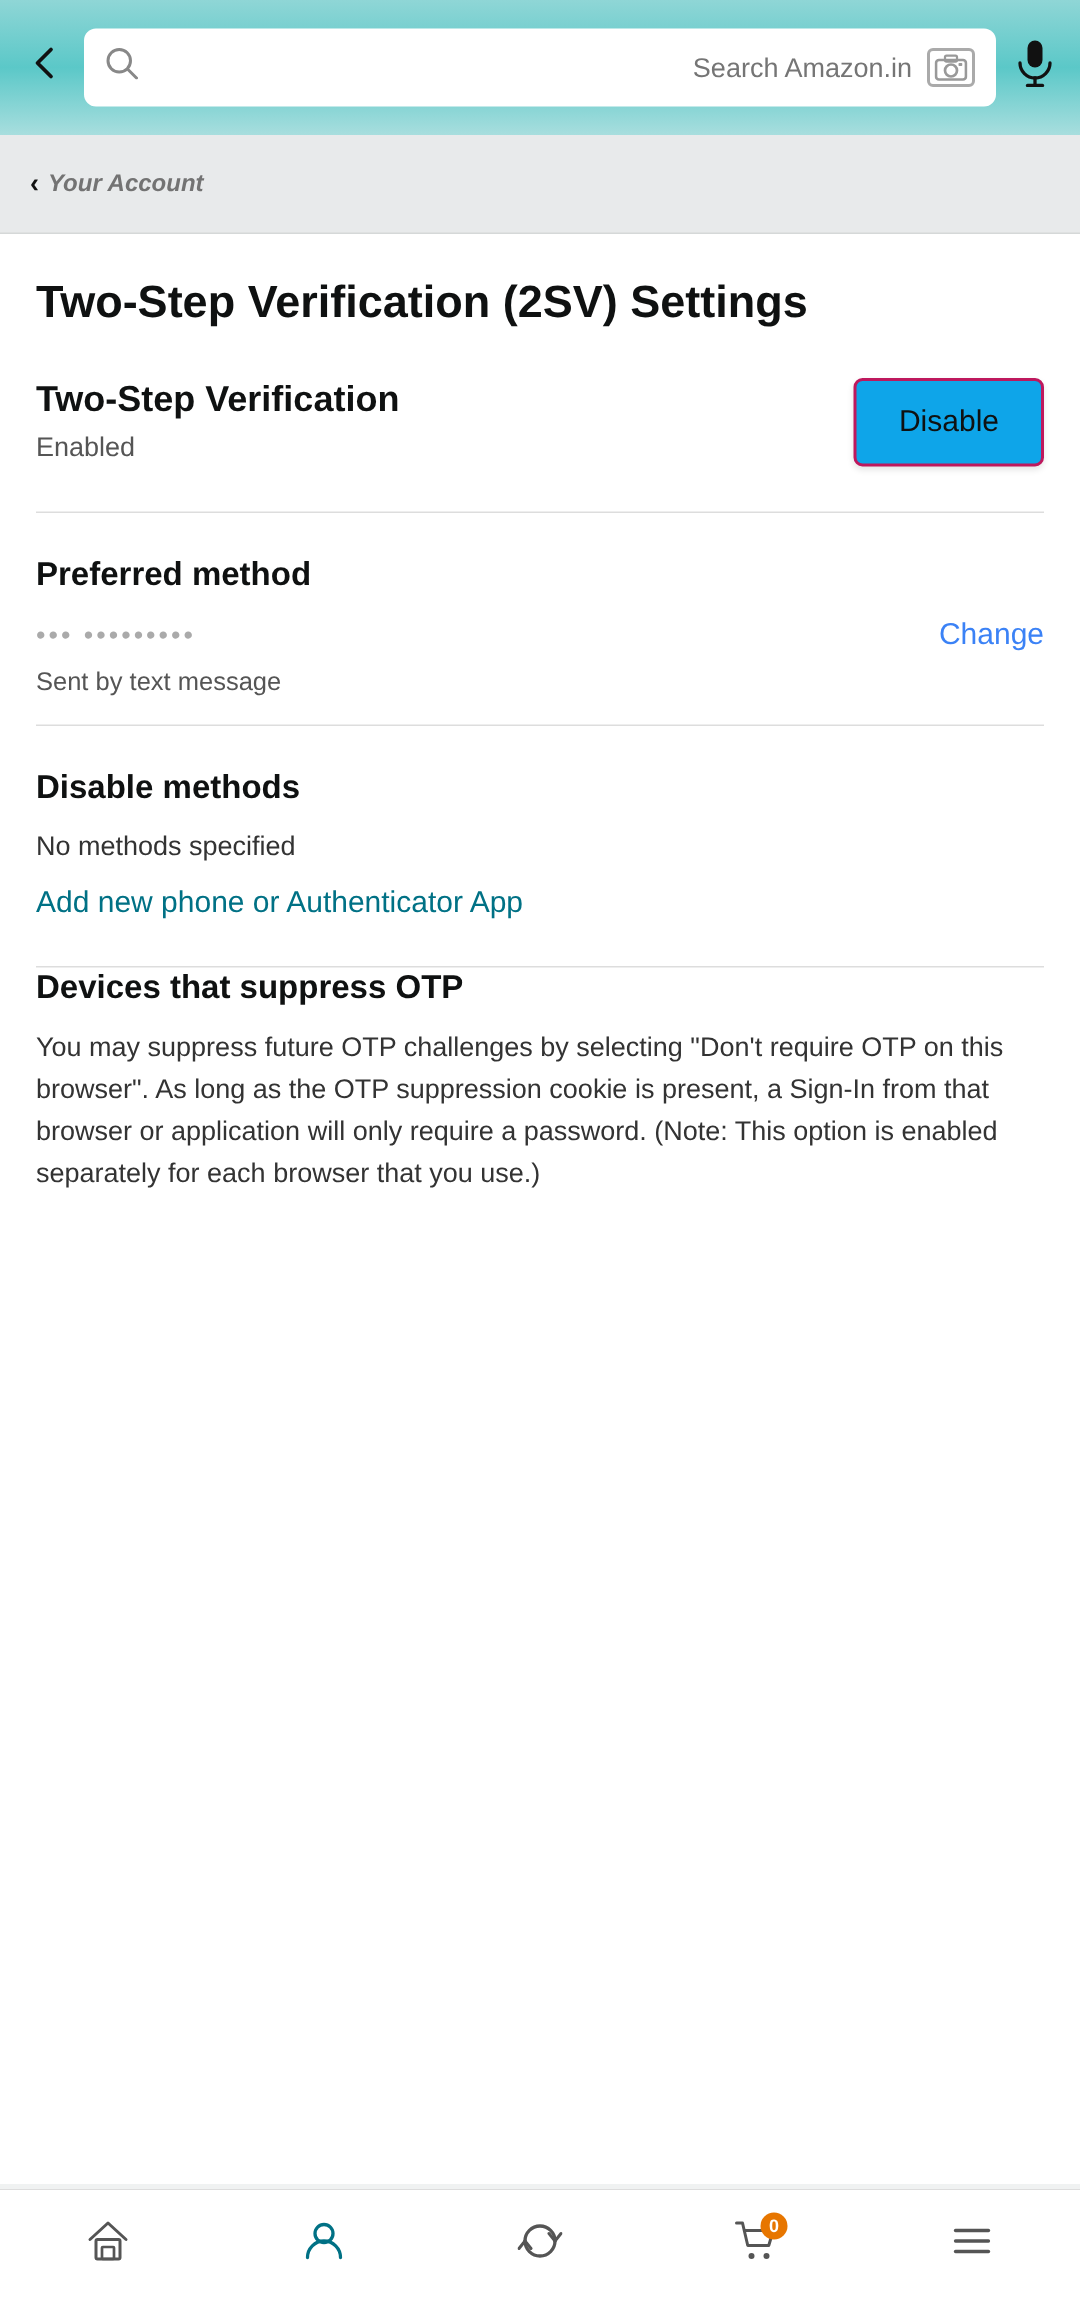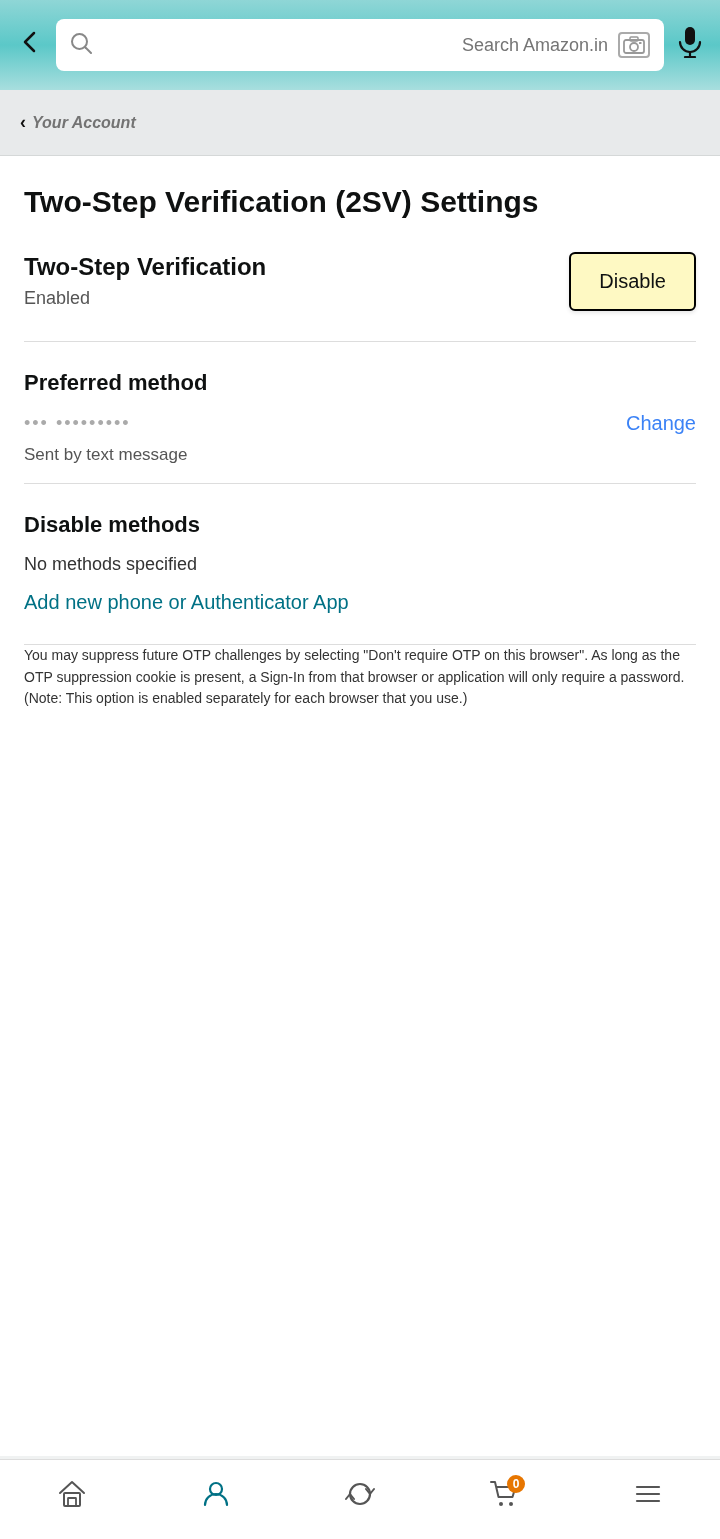--- a/index.html
+++ b/index.html
@@ -116,22 +116,22 @@
       font-weight: 800;
       color: #0f1111;
       line-height: 1.25;
       margin-bottom: 6px;
     }
     .tsv-status {
       font-size: 18px;
       color: #555;
     }
     .disable-btn {
-      border: 2px solid #000000;
-      background: #fef9c3;
+      border: 2px solid #be185d;
+      background: #0ea5e9;
       border-radius: 6px;
       padding: 16px 28px;
       font-size: 20px;
       color: #0f1111;
       cursor: pointer;
       white-space: nowrap;
       font-weight: 400;
       flex-shrink: 0;
       margin-left: 20px;
       box-shadow: 0 2px 4px rgba(0,0,0,0.1);
@@ -191,21 +191,21 @@
     }
 
     
     .devices-title {
       font-size: 22px;
       font-weight: 800;
       color: #0f1111;
       margin-bottom: 14px;
     }
     .devices-desc {
-      font-size: 14px;
+      font-size: 18px;
       color: #333;
       line-height: 1.55;
     }
 
     
     .bottom-nav {
       position: fixed;
       bottom: 0;
       left: 0;
       width: 720px;
@@ -321,20 +321,21 @@
   
   <h2 class="section-title">Disable methods</h2>
 
   <div class="no-methods">No methods specified</div>
 
   <a class="add-link" href="#">Add new phone or Authenticator App</a>
 
   <hr class="section-divider">
 
   
+  <h2 class="devices-title">Devices that suppress OTP</h2>
   <p class="devices-desc">You may suppress future OTP challenges by selecting "Don't require OTP on this browser". As long as the OTP suppression cookie is present, a Sign-In from that browser or application will only require a password. (Note: This option is enabled separately for each browser that you use.)</p>
 
 </div>
 
 <div class="bottom-nav">
   <div class="nav-item">
     <span class="nav-icon">
       <svg width="30" height="30" viewBox="0 0 30 30" fill="none">
         <path d="M3 14L15 3L27 14" stroke="#555" stroke-width="2" stroke-linecap="round" stroke-linejoin="round"></path>
         <rect x="7" y="14" width="16" height="13" rx="1" stroke="#555" stroke-width="2"></rect>

